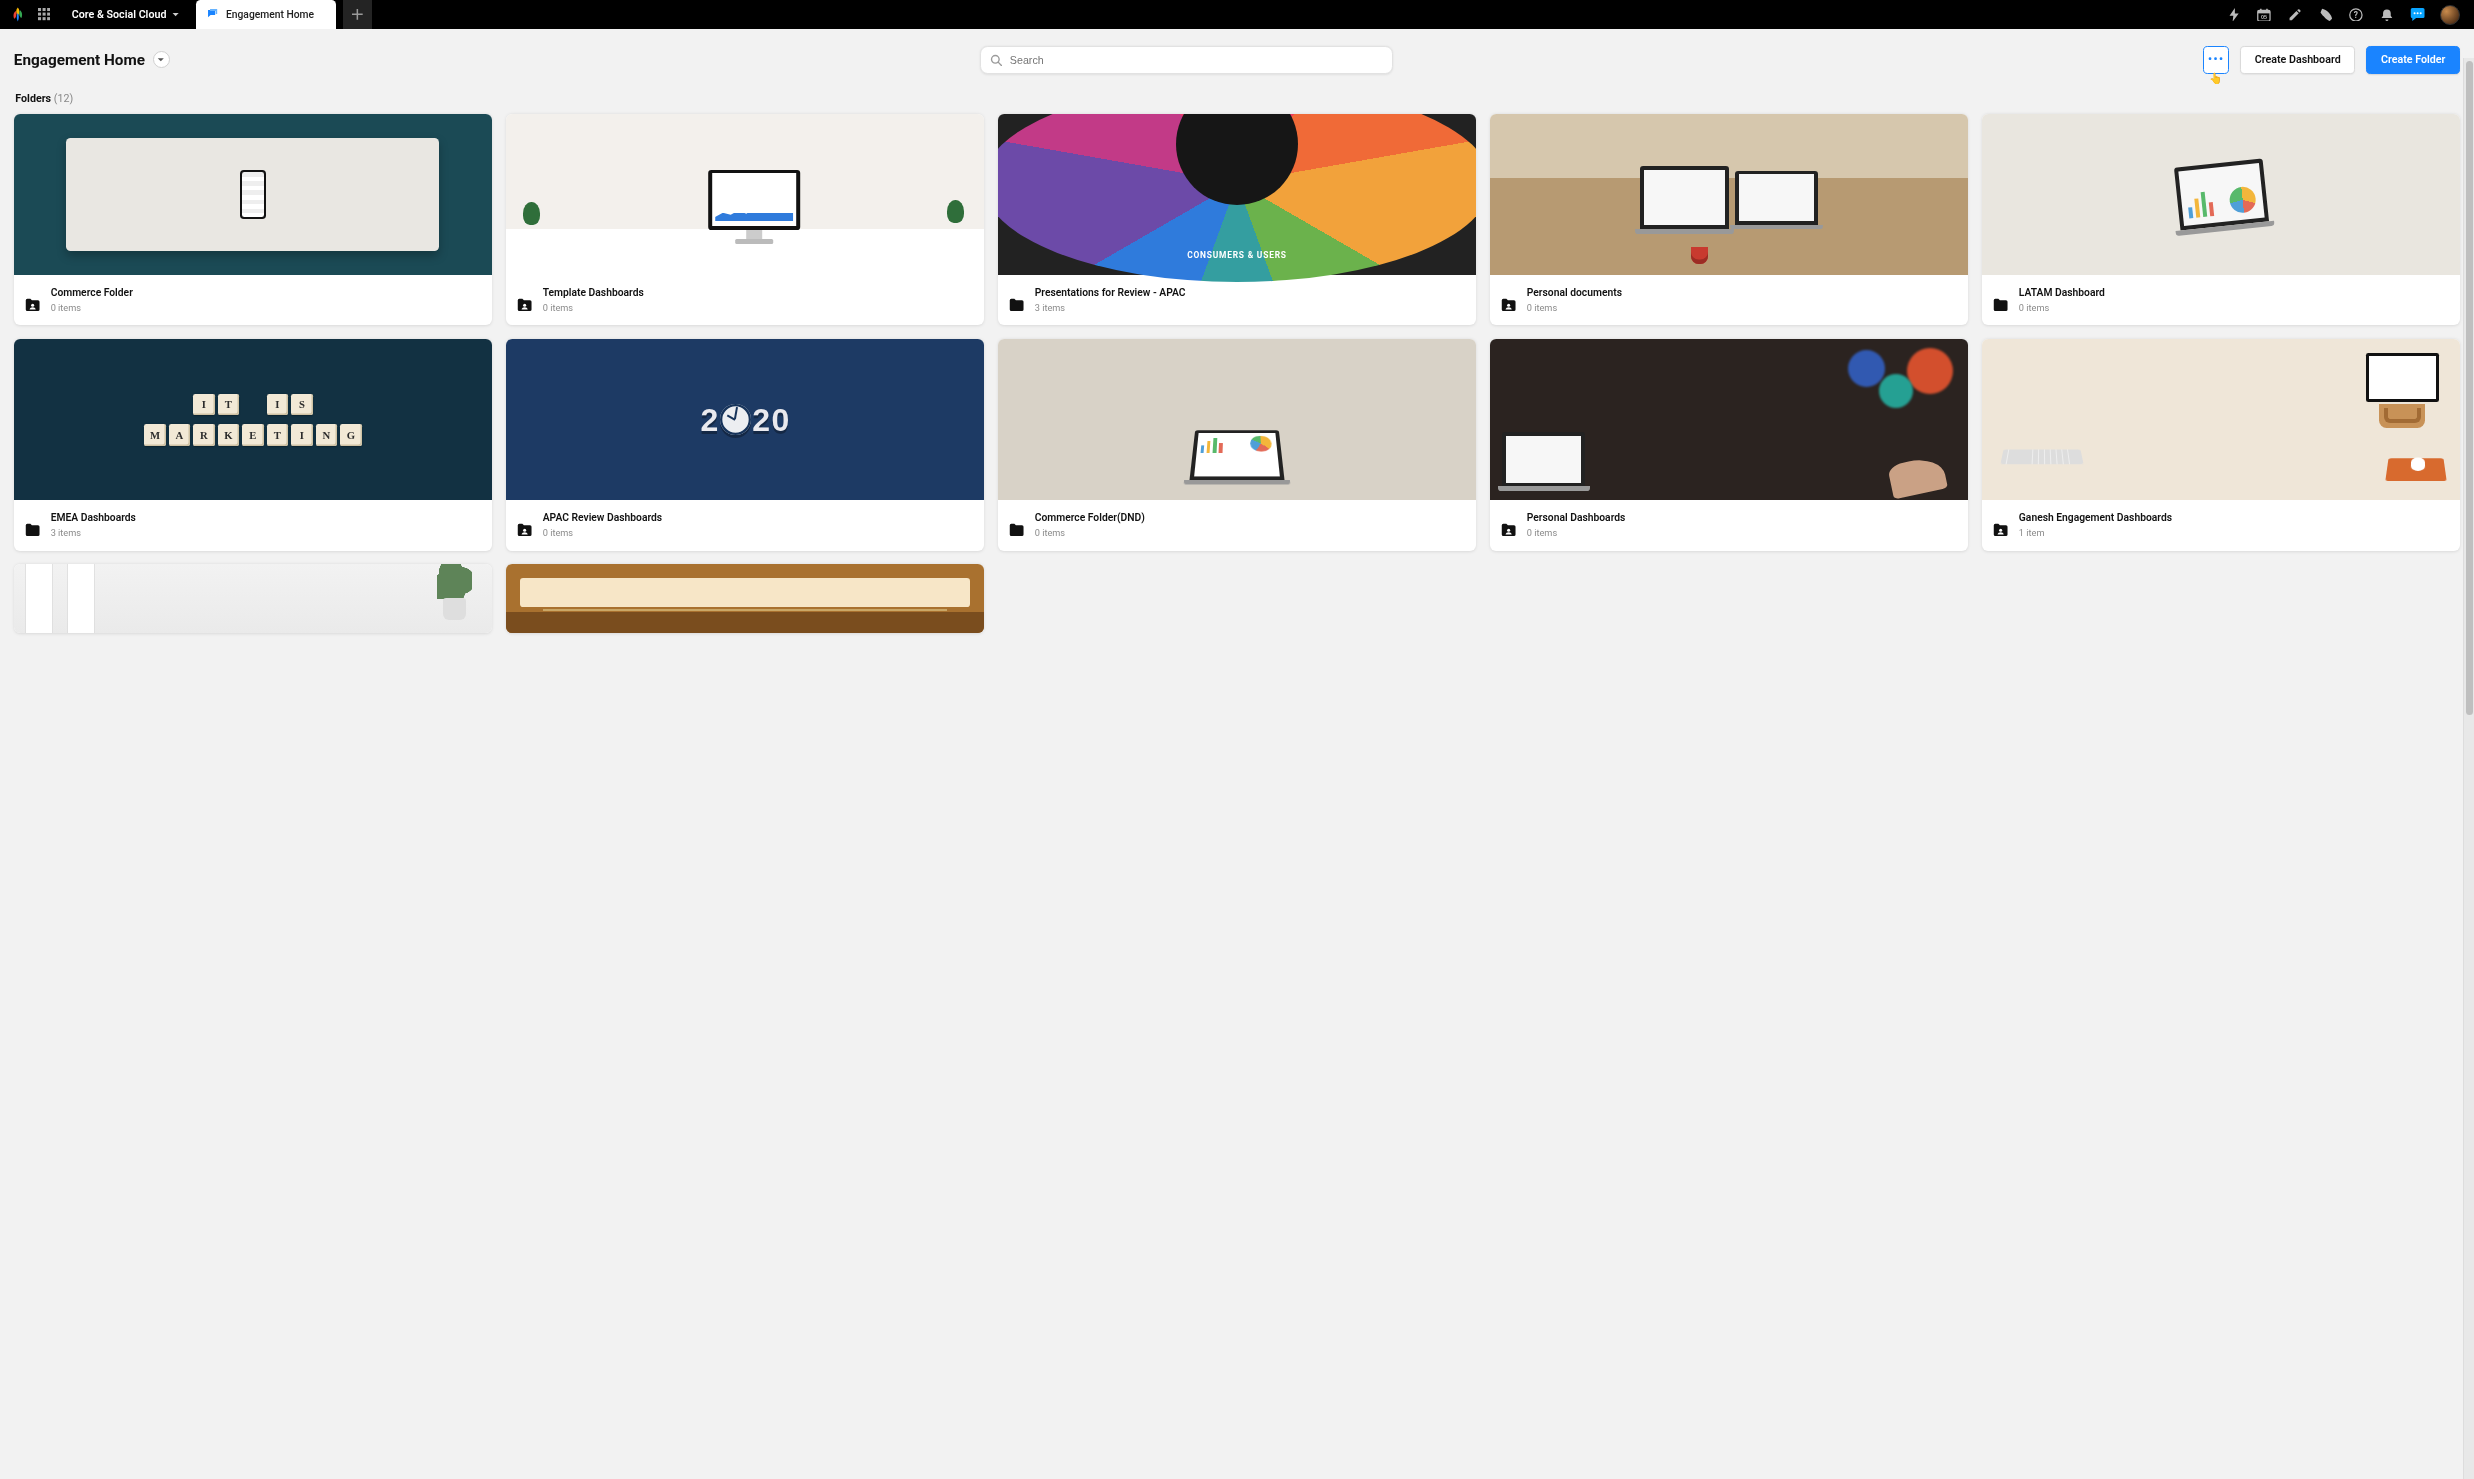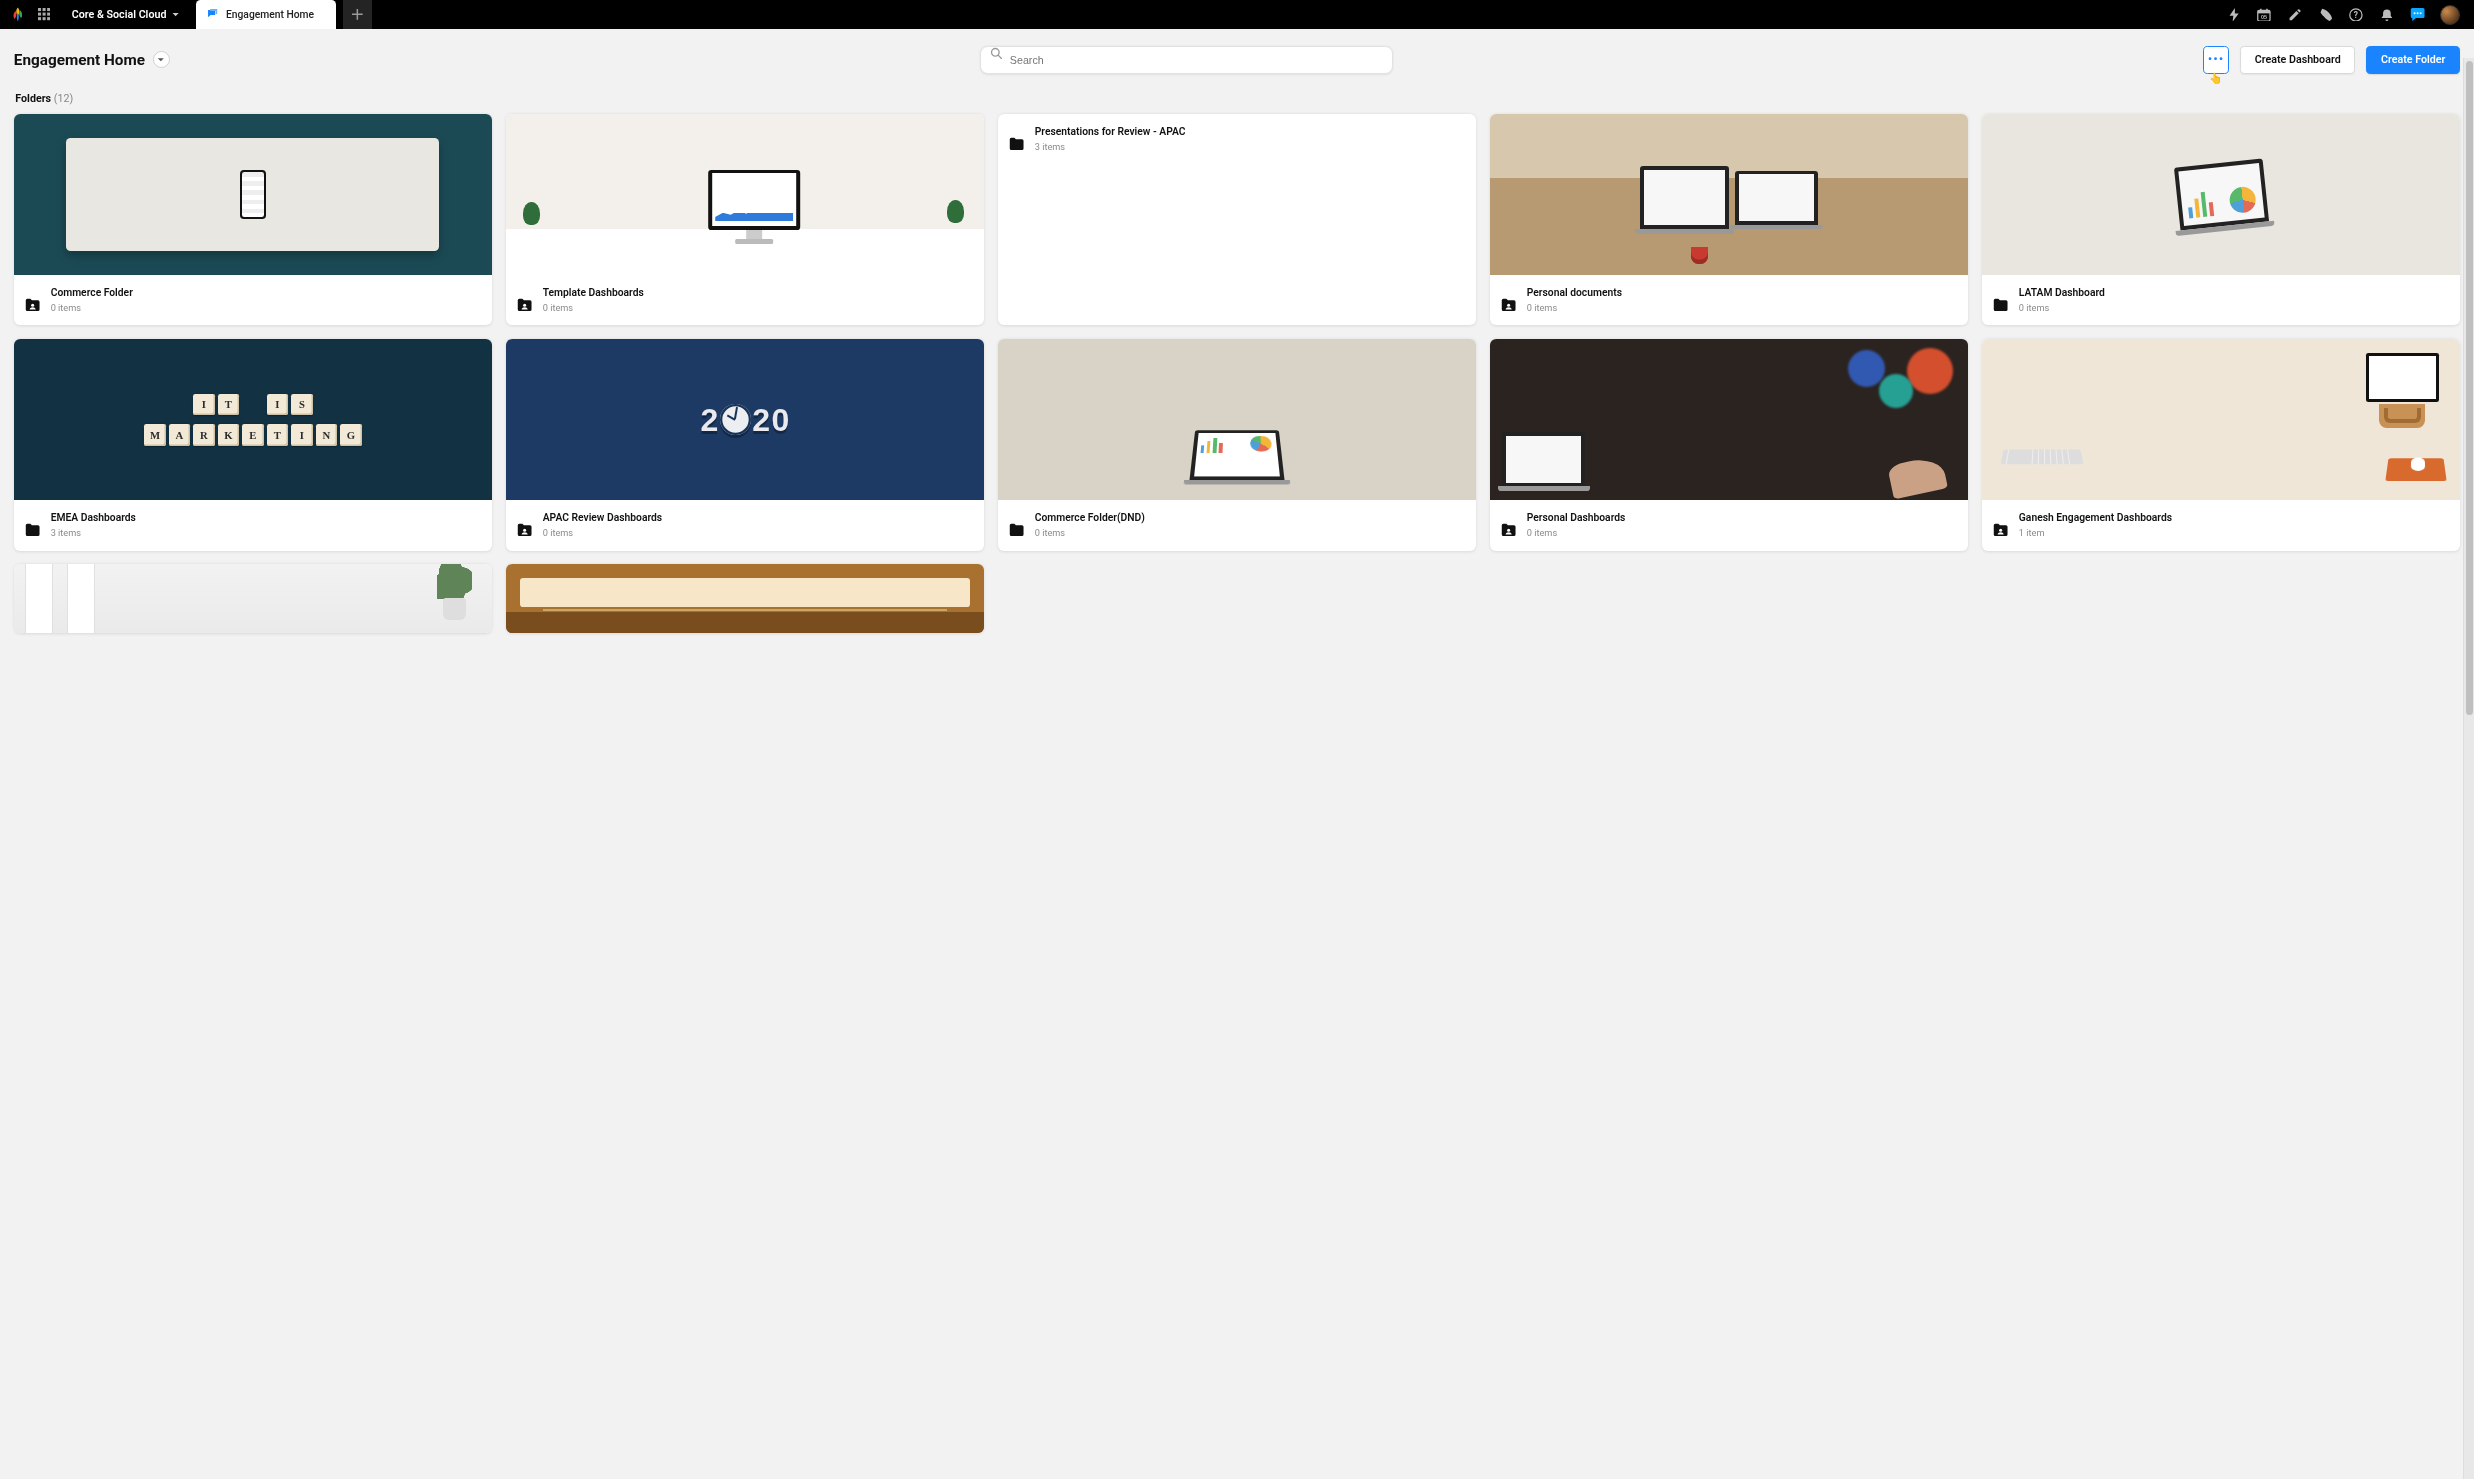--- a/index.html
+++ b/index.html
@@ -39,21 +39,21 @@
   .scrolltrack .thumb { position:absolute; left:1.5px; right:1.5px; top:3.1px; height:46%; background:#bfbfbf; border-radius:4.6px; }
 
   
   .page { position:relative; flex:1; overflow:auto; padding: 17px 13.8px 13.8px 13.8px; }
   .page-header { display: flex; align-items: center; gap: 12.2px; margin-bottom: 18.4px; }
   .title-wrap { display: flex; align-items: center; gap: 7.6px; }
   .page-title { font-size: 15.3px; font-weight: 700; color: #111; }
   .title-chev { width:17px; height:17px; border:0.8px solid #d0d0d0; border-radius:50%; display:flex; align-items:center; justify-content:center; background:#fff; cursor:pointer;}
   .searchbar {
     flex: 0 0 413px; margin-left: auto; height: 27.5px; background: #fff; border:0.8px solid #e2e2e2;
-    border-radius: 7.6px; display: flex; padding: 0 9.2px; gap: 7.6px;
+    border-radius: 7.6px; display: flex; align-items: center; padding: 0 9.2px; gap: 7.6px;
     box-shadow: 0 0.8px 2.3px rgba(0,0,0,0.08);
   }
   .searchbar input { border:none; outline:none; flex:1; font-size:10.7px; color:#888; background:transparent;}
   .searchbar .sico { color:#aaa; display:flex;}
   .actions { display:flex; align-items:center; gap:10.7px; margin-left:auto;}
   .btn {
     height:27.5px; padding: 0 13.8px; border-radius:4.6px; font-size:10.7px; font-weight:600;
     display:flex; align-items:center; justify-content:center; cursor:pointer; white-space:nowrap;
   }
   .btn-more { width:26px; padding:0; border:1.5px solid #1a84ff; color:#1a84ff; background:#fff; border-radius:4.6px; position:relative;}
@@ -362,20 +362,25 @@
               </svg>
         </div>
         <div>
           <div class="fname">Template Dashboards</div>
           <div class="items">0 items</div>
         </div>
       </div>
     </div>
 
     <div class="card">
+      <div class="thumb t3">
+        <div class="wheel"></div>
+            <div class="hole"></div>
+        <div class="label">CONSUMERS &amp; USERS</div>
+      </div>
       <div class="meta">
         <div class="fico">
           <svg width="15.3" height="13.8" viewBox="0 0 20 18">
                 <path fill="#111" d="M1 3a2 2 0 012-2h4l2 2h8a2 2 0 012 2v10a2 2 0 01-2 2H3a2 2 0 01-2-2z"></path>
               </svg>
         </div>
         <div>
           <div class="fname">Presentations for Review - APAC</div>
           <div class="items">3 items</div>
         </div>

